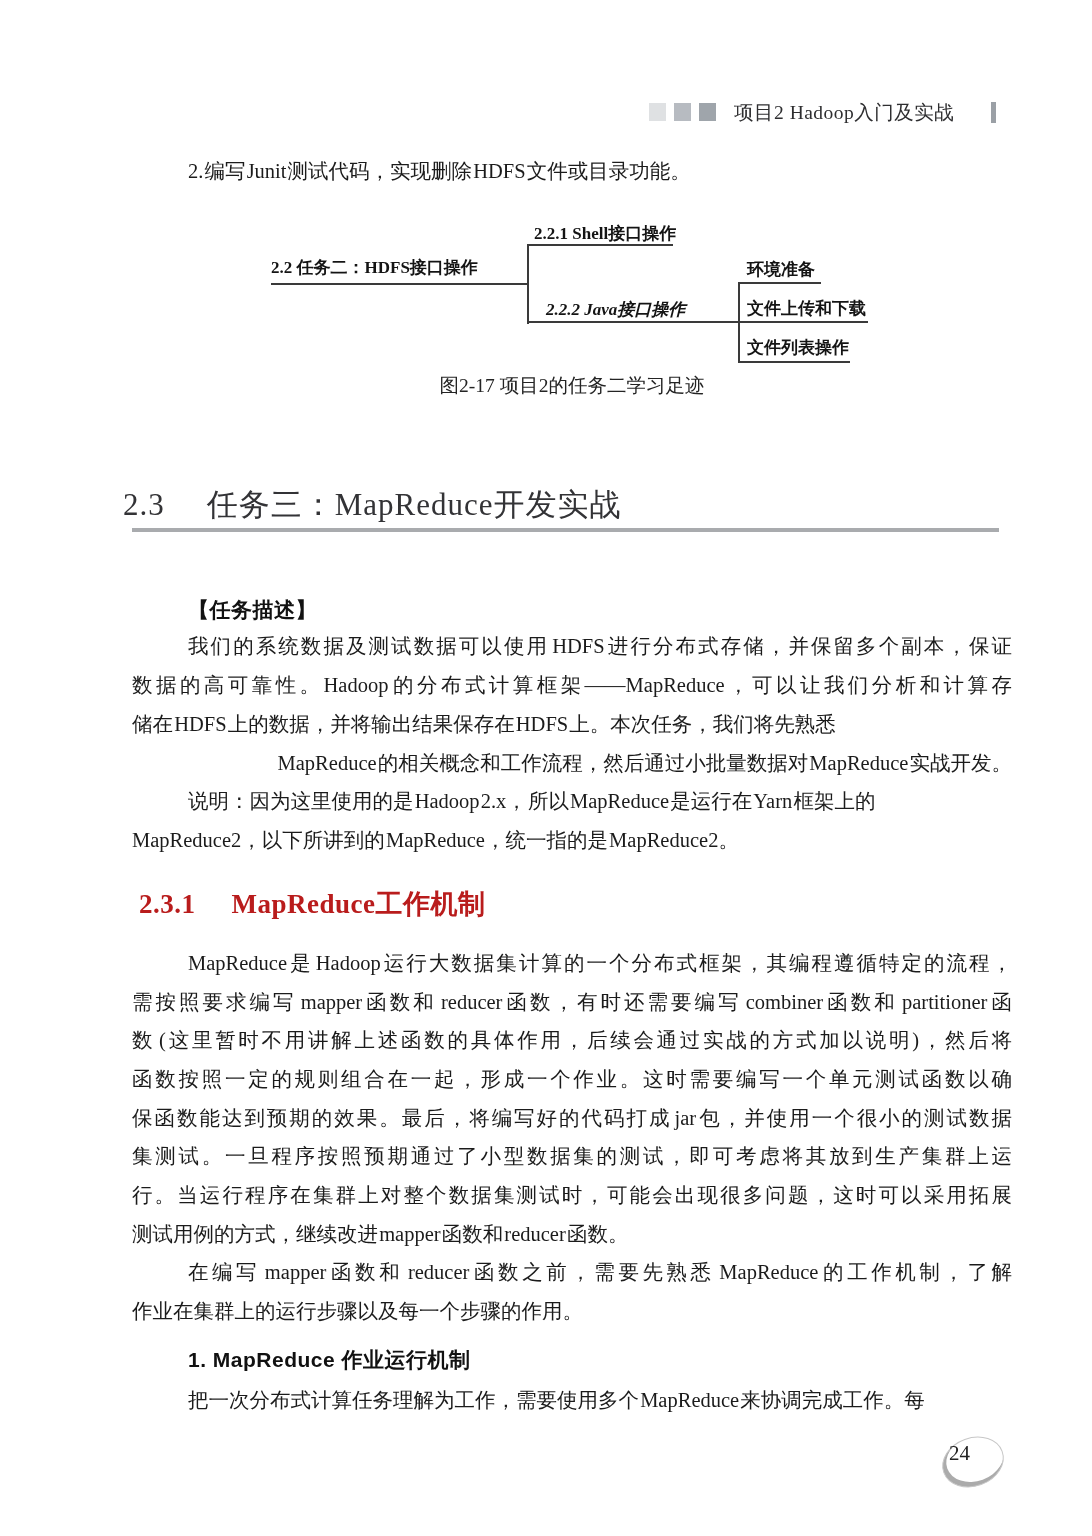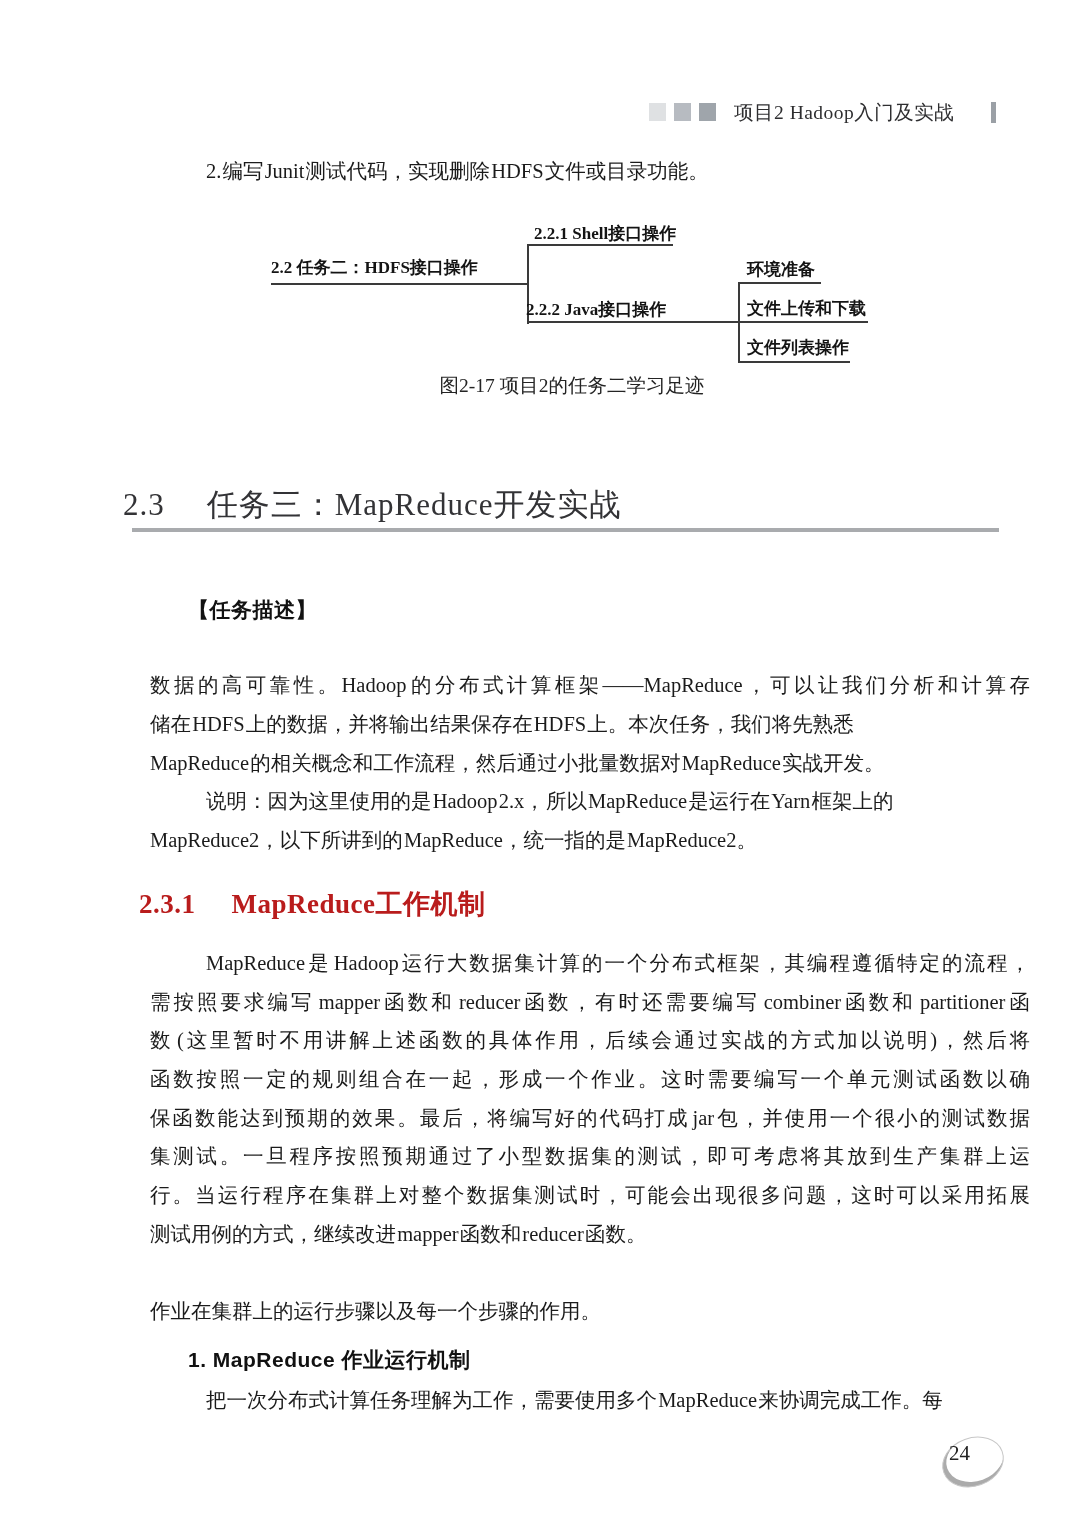--- a/index.html
+++ b/index.html
@@ -9,21 +9,21 @@
   }
   
   .hdr-sq{position:absolute;width:17px;height:18px;top:103px;}
   .sq1{left:627px;background:#dfe1e3;}
   .sq2{left:652px;background:#b7bbc1;}
   .sq3{left:677px;background:#9fa5ab;}
   .hdr-title{position:absolute;left:712px;top:99px;font-size:19.5px;color:#2e2e30;letter-spacing:.5px;white-space:nowrap;}
   .hdr-bar{position:absolute;left:969px;top:102px;width:5px;height:21px;background:#9ba0a6;}
   
   .line{
-    position:absolute;left:128px;width:880px;font-size:20.5px;line-height:38px;
+    position:absolute;left:110px;width:880px;font-size:20.5px;line-height:38px;
     white-space:nowrap;word-spacing:-4px;color:#1b1b1b;
   }
   .jl{white-space:normal;text-align:justify;text-align-last:justify;}
   .ind{text-indent:56px;}
   
   #figure{position:absolute;left:240px;top:210px;width:640px;height:165px;}
   .fl{position:absolute;background:#3a3a3a;}
   .flabel{position:absolute;font-size:17px;font-weight:bold;color:#141414;white-space:nowrap;font-family:"Liberation Serif","DejaVu Serif",serif;}
   .fig-caption{position:absolute;left:110px;top:372px;width:880px;text-align:center;font-size:19.5px;color:#242424;}
   
@@ -61,50 +61,52 @@
     <div class="fl" style="top:73px;left:9px;width:258px;height:2px;"></div>
     <div class="fl" style="top:34px;left:265px;width:2px;height:80px;"></div>
     <div class="fl" style="top:34px;left:265px;width:146px;height:2px;"></div>
     <div class="fl" style="top:111px;left:265px;width:341px;height:2px;"></div>
     <div class="fl" style="top:72px;left:476px;width:2px;height:81px;"></div>
     <div class="fl" style="top:72px;left:476px;width:83px;height:2px;"></div>
     <div class="fl" style="top:151px;left:476px;width:112px;height:2px;"></div>
 
     <div class="flabel" style="left:9px;top:46px;">2.2 任务二：HDFS接口操作</div>
     <div class="flabel" style="left:272px;top:12px;">2.2.1 Shell接口操作</div>
-    <div class="flabel" style="left:264px;top:88px;">2.2.2 Java接口操作</div>
+    <div class="flabel" style="left:284px;top:88px;font-style:italic;">2.2.2 Java接口操作</div>
     <div class="flabel" style="left:485px;top:48px;">环境准备</div>
     <div class="flabel" style="left:485px;top:87px;">文件上传和下载</div>
     <div class="flabel" style="left:485px;top:126px;">文件列表操作</div>
   </div>
   <div class="fig-caption">图2-17 项目2的任务二学习足迹</div>
 
   <div class="h-sec"><span>2.3</span><span class="gap"></span><span>任务三：MapReduce开发实战</span></div>
   <div class="h-rule"></div>
 
   <div class="h-bold" style="top:596px;">【任务描述】</div>
 
+  <div class="line jl ind" style="top:627px;">我们的系统数据及测试数据可以使用 HDFS 进行分布式存储，并保留多个副本，保证</div>
   <div class="line jl" style="top:666px;">数据的高可靠性。Hadoop 的分布式计算框架——MapReduce，可以让我们分析和计算存</div>
   <div class="line" style="top:705px;">储在 HDFS 上的数据，并将输出结果保存在 HDFS 上。本次任务，我们将先熟悉</div>
-  <div class="line" style="top:744px;">MapReduce 的相关概念和工作流程，然后通过小批量数据对 MapReduce 实战开发。</div>
+  <div class="line" style="top:744px;text-align:right;">MapReduce 的相关概念和工作流程，然后通过小批量数据对 MapReduce 实战开发。</div>
 
   <div class="line ind" style="top:782px;">说明：因为这里使用的是 Hadoop 2.x， 所以 MapReduce 是运行在 Yarn 框架上的</div>
   <div class="line" style="top:821px;">MapReduce2，以下所讲到的 MapReduce，统一指的是 MapReduce2。</div>
 
   <div class="h-sub"><span>2.3.1</span><span class="gap"></span><span>MapReduce工作机制</span></div>
 
   <div class="line jl ind" style="top:944px;">MapReduce 是 Hadoop 运行大数据集计算的一个分布式框架，其编程遵循特定的流程，</div>
   <div class="line jl" style="top:1021px;">数 (这里暂时不用讲解上述函数的具体作用，后续会通过实战的方式加以说明)，然后将</div>
   <div class="line jl" style="top:983px;">需按照要求编写 mapper 函数和 reducer 函数，有时还需要编写 combiner 函数和 partitioner 函</div>
   <div class="line jl" style="top:1060px;">函数按照一定的规则组合在一起，形成一个作业。这时需要编写一个单元测试函数以确</div>
   <div class="line jl" style="top:1099px;">保函数能达到预期的效果。最后，将编写好的代码打成 jar 包，并使用一个很小的测试数据</div>
   <div class="line jl" style="top:1137px;">集测试。一旦程序按照预期通过了小型数据集的测试，即可考虑将其放到生产集群上运</div>
   <div class="line jl" style="top:1176px;">行。当运行程序在集群上对整个数据集测试时，可能会出现很多问题，这时可以采用拓展</div>
   <div class="line" style="top:1215px;">测试用例的方式，继续改进 mapper 函数和 reducer 函数。</div>
 
+  <div class="line jl ind" style="top:1253px;">在编写 mapper 函数和 reducer 函数之前，需要先熟悉 MapReduce 的工作机制，了解</div>
   <div class="line" style="top:1292px;">作业在集群上的运行步骤以及每一个步骤的作用。</div>
 
   <div class="h-bold" style="top:1346px;">1. MapReduce 作业运行机制</div>
 
   <div class="line ind" style="top:1381px;">把一次分布式计算任务理解为工作，需要使用多个 MapReduce 来协调完成工作。每</div>
 
   <div id="pageno">
     <svg width="92" height="76" viewBox="0 0 92 76">
       <ellipse cx="46" cy="37" rx="31" ry="24" fill="#ababab" transform="rotate(-20 46 37)"></ellipse>
       <ellipse cx="48" cy="33.5" rx="29.5" ry="22.5" fill="#ffffff" transform="rotate(-20 48 33.5)"></ellipse>

